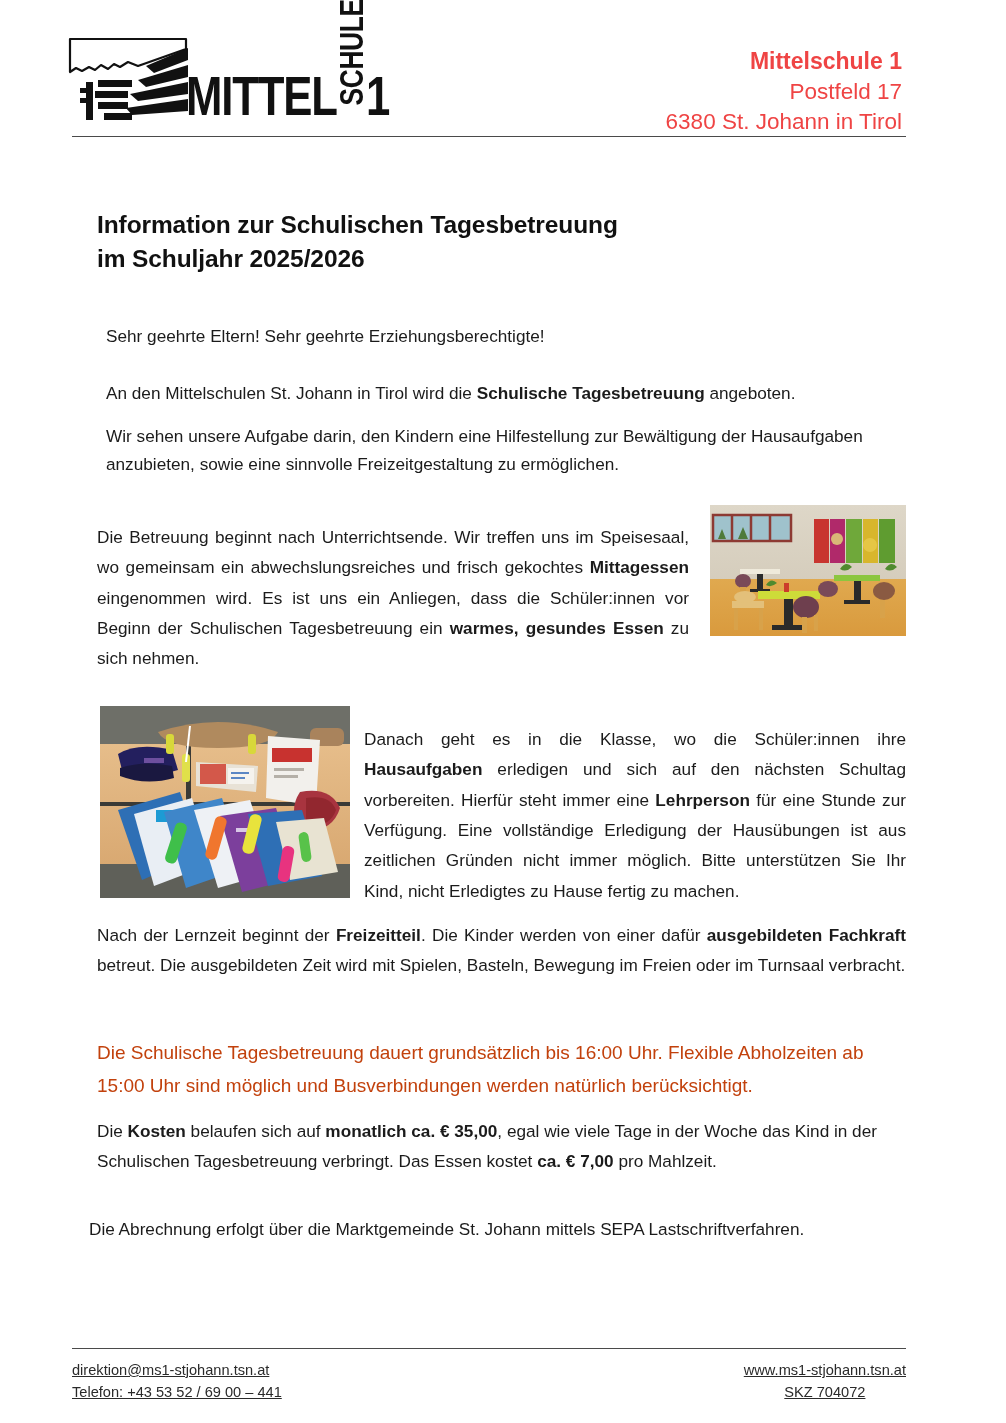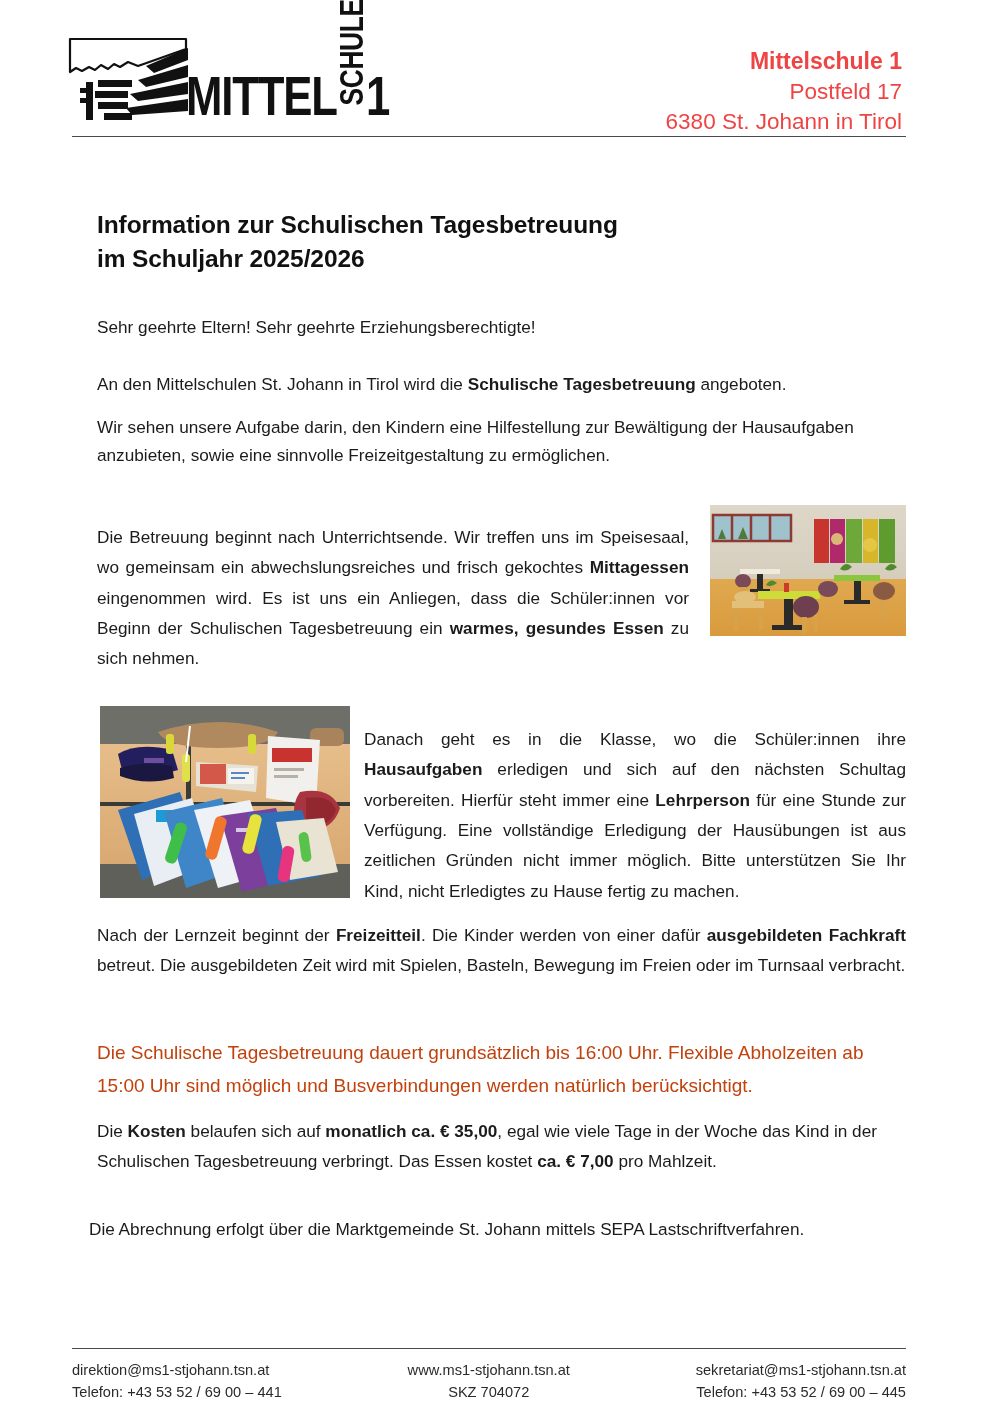--- a/index.html
+++ b/index.html
@@ -130,21 +130,21 @@
 
   
   .body-text {
     position: absolute;
     left: 97px;
     width: 809px;
     font-size: 17.2px;
     line-height: 1.62;
     color: #1b1b1b;
   }
-  .body-text p { margin: 0; }
+  .body-text p { margin: 9px; }
   b, strong { font-weight: 700; }
 
   .greeting { top: 314px; }
   .intro1   { top: 371px; }
   .intro2   { top: 414px; }
   .just-last-left > :last-child { text-align: left; }
 
   
   .p-meal {
     position: absolute;
@@ -231,21 +231,21 @@
     left: 72px;
     top: 1360px;
     width: 834px;
     display: flex;
     justify-content: space-between;
     align-items: flex-start;
     font-size: 14.6px;
     line-height: 1.5;
     color: #2a2a2a;
   }
-  .footer .col { white-space: nowrap; }
+  .footer .col { white-space: nowrap; text-decoration: underline; }
   .footer .col.left   { text-align: left; }
   .footer .col.center { text-align: center; }
   .footer .col.right  { text-align: right; }
   .footer .fline { display: block; }
 </style>
 </head>
 <body>
 
 <div class="page">
 
@@ -453,19 +453,15 @@
 
   <div class="footer">
     <div class="col left">
       <span class="fline">direktion@ms1-stjohann.tsn.at</span>
       <span class="fline">Telefon: +43 53 52 / 69 00 – 441</span>
     </div>
     <div class="col center">
       <span class="fline">www.ms1-stjohann.tsn.at</span>
       <span class="fline">SKZ 704072</span>
     </div>
-    <div class="col right">
-      <span class="fline">sekretariat@ms1-stjohann.tsn.at</span>
-      <span class="fline">Telefon: +43 53 52 / 69 00 – 445</span>
-    </div>
   </div>
 
 </div>
 
 </body></html>

